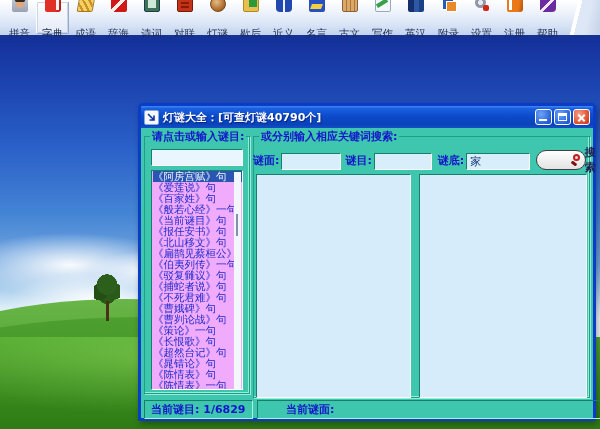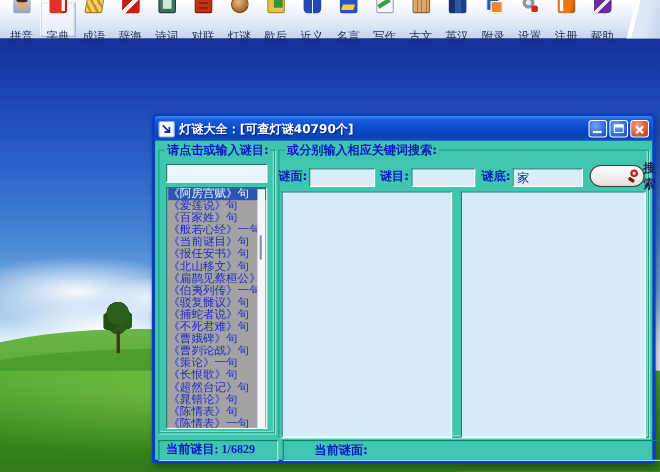--- a/index.html
+++ b/index.html
@@ -96,21 +96,21 @@
   .client { position:absolute; left:0; top:22px; width:452px; height:290px; }
 
   .group { position:absolute; border:1px solid #1f9e85; box-shadow:1px 1px 0 #97ecd9, -1px -1px 0 #97ecd9 inset; }
   .left-group  { left:3px;  top:8px; width:106px; height:258px; }
   .right-group { left:112px; top:8px; width:337px; height:262px; }
   .glabel { position:absolute; top:-7px; left:5px; background:#3ec6ae; padding:0 2px;
     font-size:11px; font-weight:bold; color:#1414cc; white-space:nowrap; line-height:13px; }
   .cat-input { position:absolute; left:10px; top:21px; width:92px; height:17px; background:#eaf6fd;
     border:1px solid; border-color:#157f69 #ffffff #ffffff #157f69; font-size:11px; padding:1px 3px;
     font-family:inherit; color:#102080; }
-  .cat-list { position:absolute; left:10px; top:42px; width:92px; height:220px; background:#a3a3a3;
+  .cat-list { position:absolute; left:10px; top:42px; width:92px; height:220px; background:#f0abfc;
     border:1px solid; border-color:#157f69 #ffffff #ffffff #157f69; overflow:hidden; padding-left:1px; }
   .cat-list .li { font-size:10.5px; line-height:11px; height:11px; color:#1f29c8; white-space:nowrap; overflow:hidden; }
   .cat-list .li.selected { background:#2a55b2; color:#f0f6ff; }
   .cat-scroll { position:absolute; right:1px; top:1px; width:7px; height:218px; background:#f2f7fb; }
   .cat-scroll .thumb { position:absolute; left:2px; top:42px; width:2px; height:22px; background:#8292a8; }
 
   .flabel { font-size:11px; font-weight:bold; color:#1414cc; line-height:18px; white-space:nowrap; }
   .srow { position:absolute; left:112px; top:22px; width:337px; height:20px; display:flex; align-items:flex-end; }
   .sinput { height:17px; background:#d8eefb; border:1px solid; border-color:#157f69 #ffffff #ffffff #157f69;
     font-size:11px; padding:1px 3px; font-family:inherit; color:#103070; }
@@ -123,21 +123,21 @@
   .mag .handle { position:absolute; left:1px; bottom:1px; width:6px; height:3px; background:#801010;
     transform:rotate(35deg); border-radius:1px; }
 
   .resultbox { position:absolute; top:46px; height:224px; background:#d6ecfb;
     border:1px solid; border-color:#157f69 #ffffff #ffffff #157f69; }
   .box1 { left:115px; width:155px; }
   .box2 { left:278px; width:168px; }
 
   .status { position:absolute; height:19px; font-size:11px; font-weight:bold; color:#1414cc;
     line-height:17px; padding:0 6px; border:1px solid; border-color:#157f69 #aef2e2 #aef2e2 #157f69; }
-  .left-status  { left:3px;  top:272px; width:109px;font-family:Liberation Serif, serif; }
+  .left-status  { left:3px;  top:272px; width:109px; }
   .right-status { left:116px; top:272px; width:372px;padding-left:28px; }
 </style>
 </head>
 <body>
 
 <div id="screen">
 
   <div class="toolbar">
     <div class="tb-item">
         <span class="tbicon pinyin-icon"></span>
@@ -173,26 +173,26 @@
       </div>
     <div class="tb-item">
         <span class="tbicon synonym-icon"></span>
         <span class="tb-label">近义</span>
       </div>
     <div class="tb-item">
         <span class="tbicon quotation-icon"></span>
         <span class="tb-label">名言</span>
       </div>
     <div class="tb-item">
+        <span class="tbicon classical-icon"></span>
+        <span class="tb-label">古文</span>
+      </div>
+    <div class="tb-item">
         <span class="tbicon writing-icon"></span>
         <span class="tb-label">写作</span>
-      </div>
-    <div class="tb-item">
-        <span class="tbicon classical-icon"></span>
-        <span class="tb-label">古文</span>
       </div>
     <div class="tb-item">
         <span class="tbicon en-cn-icon"></span>
         <span class="tb-label">英汉</span>
       </div>
     <div class="tb-item">
         <span class="tbicon appendix-icon"></span>
         <span class="tb-label">附录</span>
       </div>
     <div class="tb-item">

